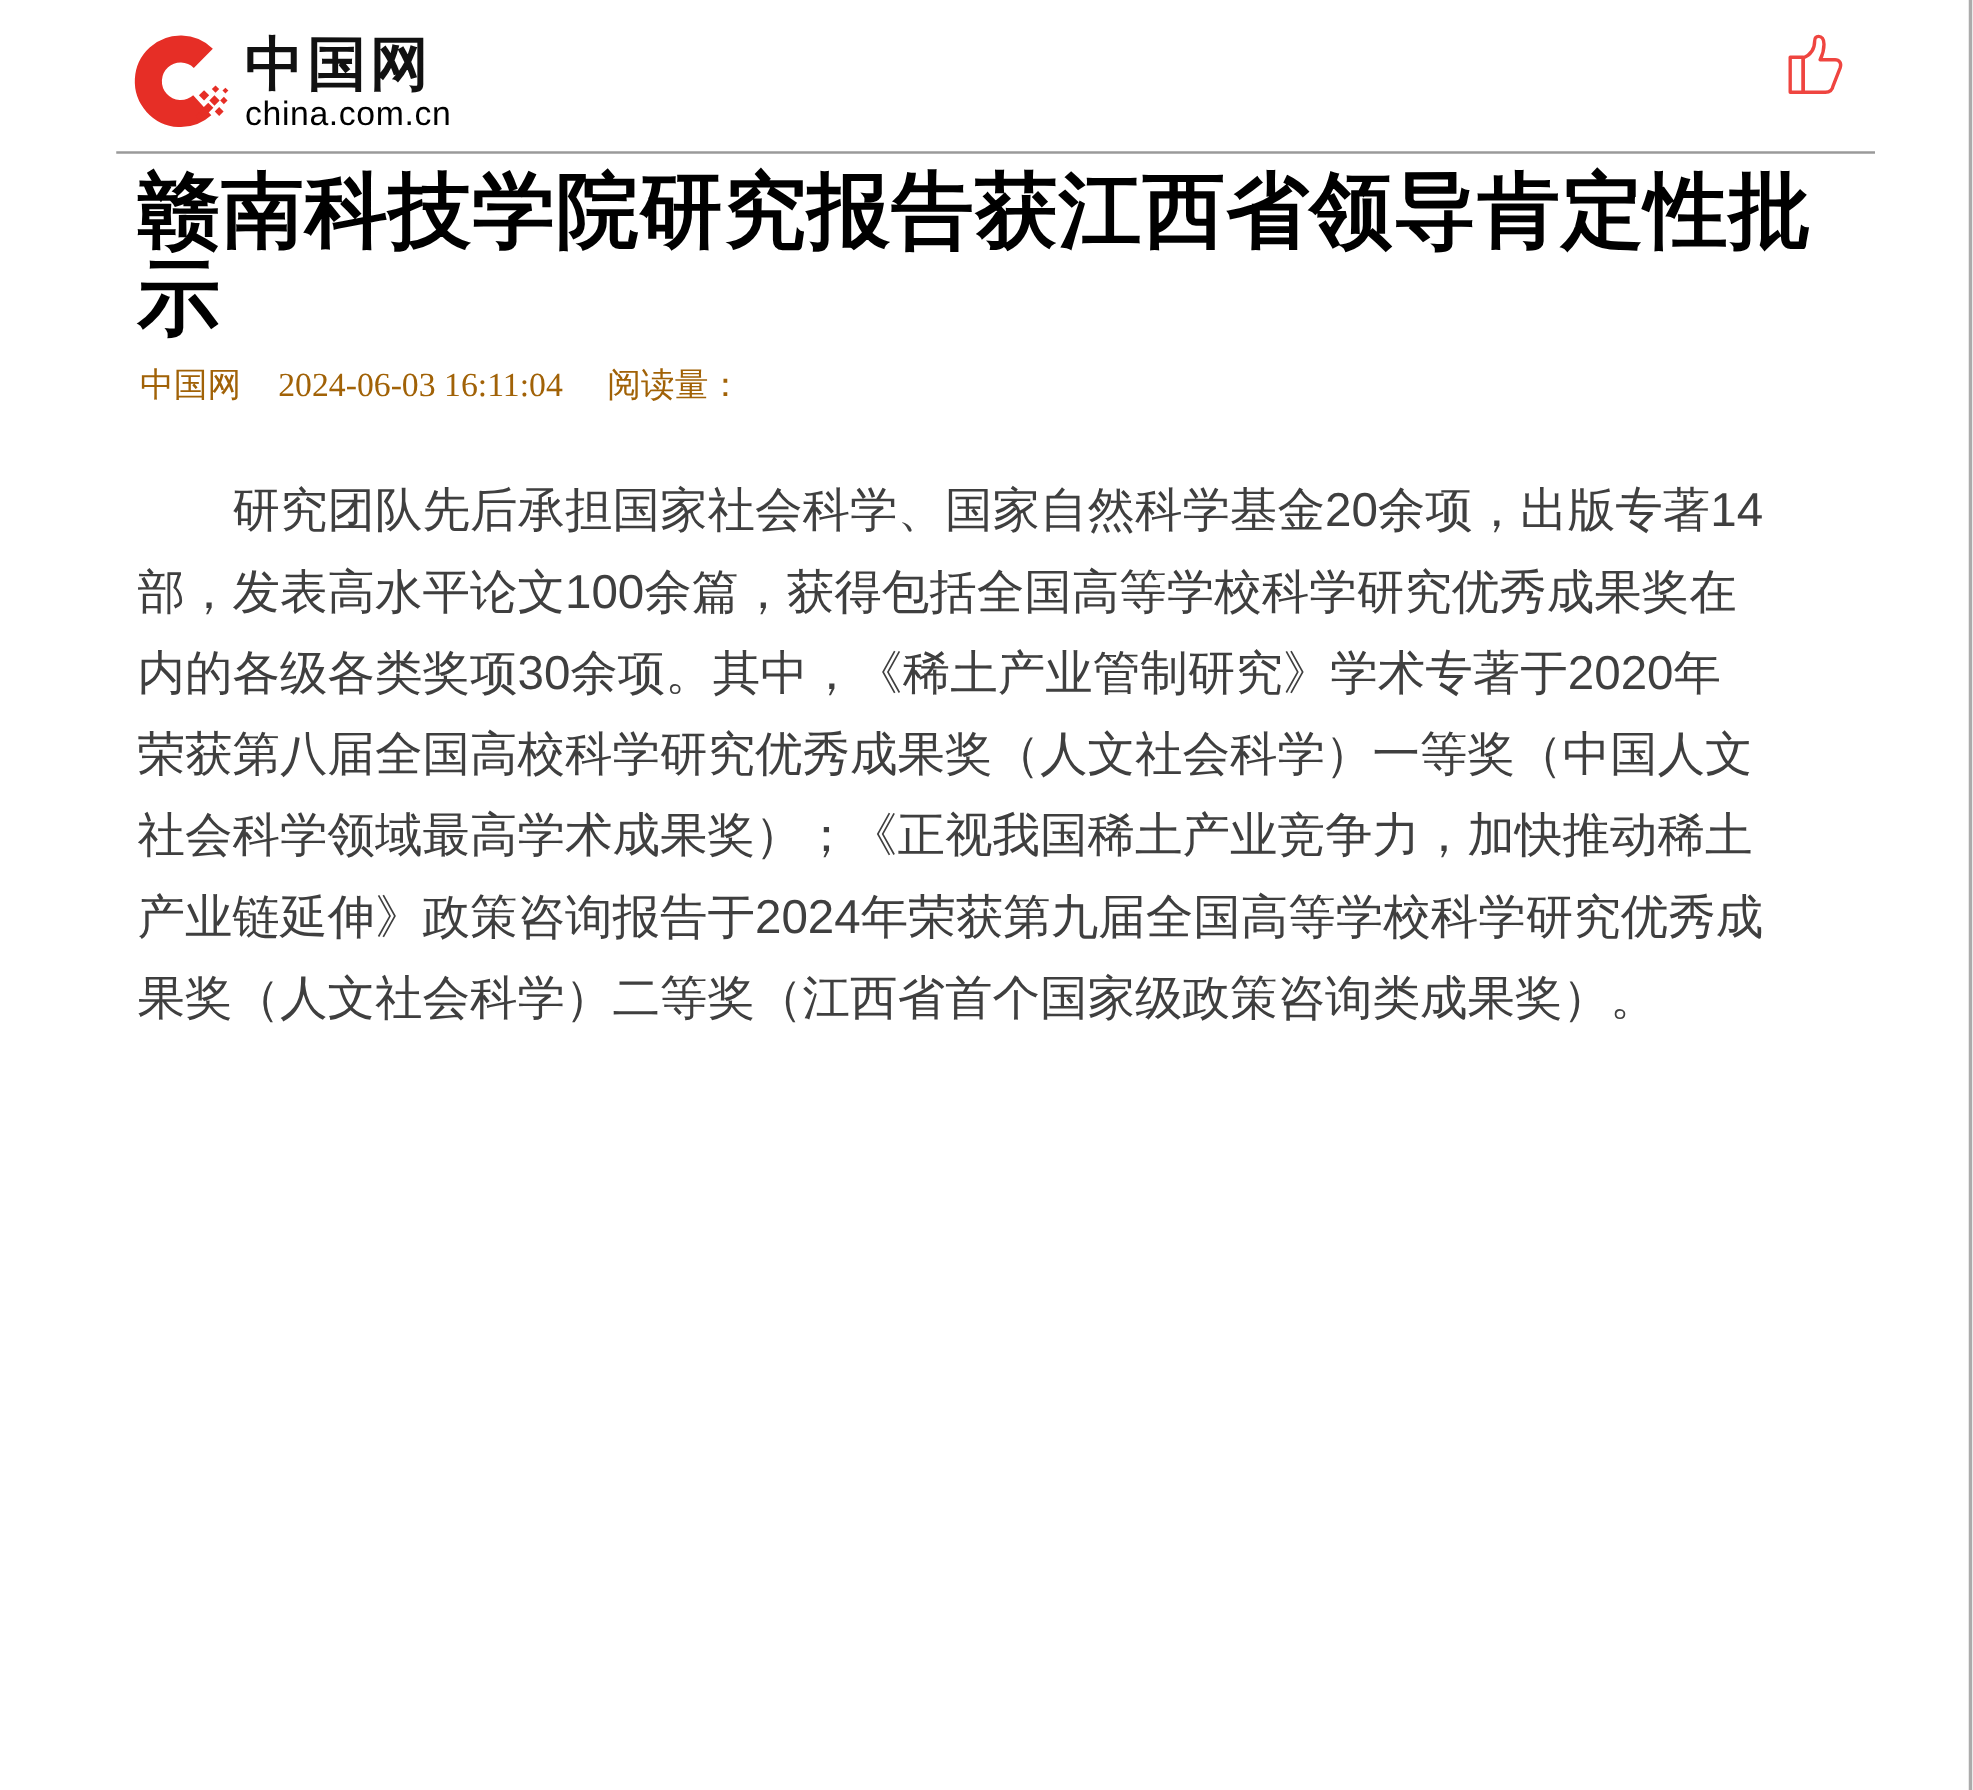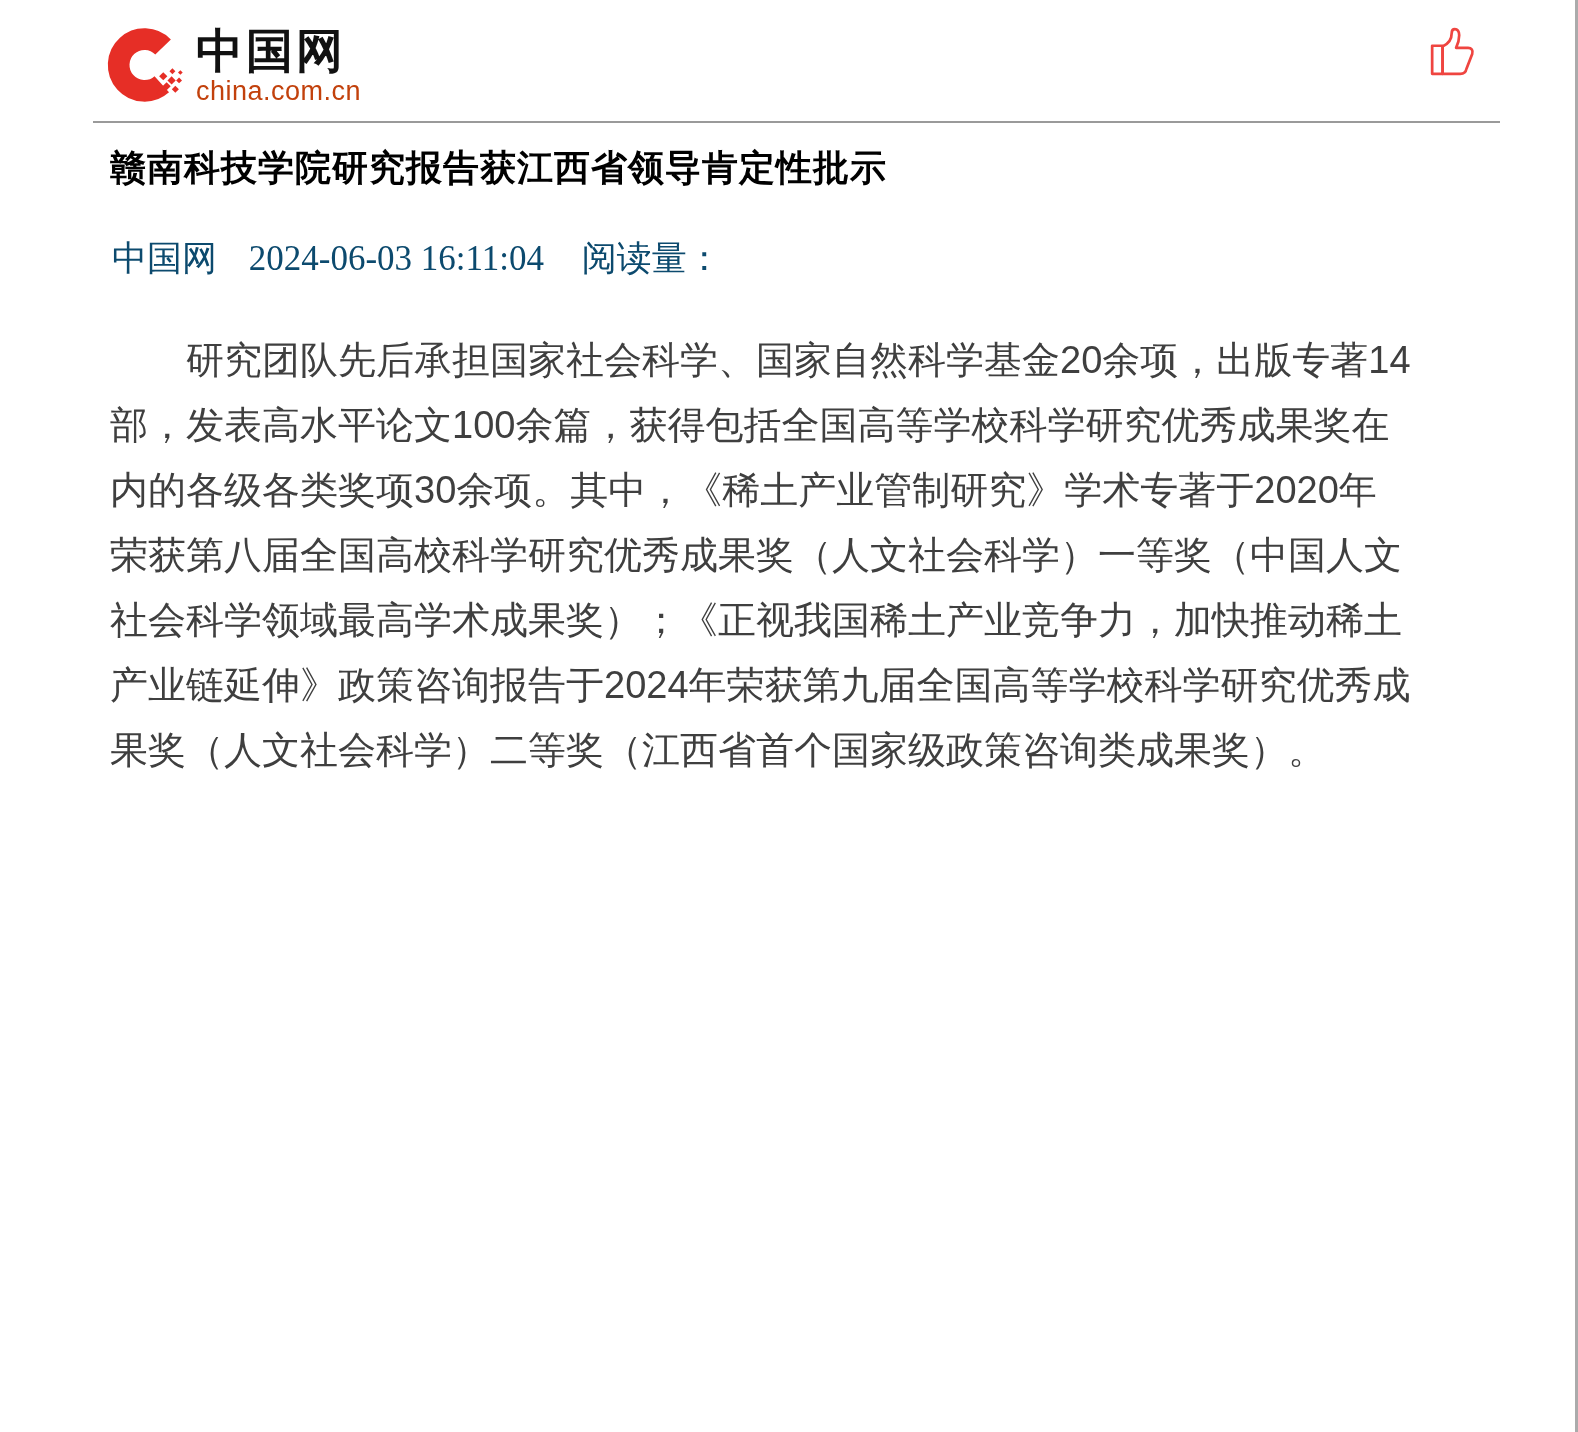--- a/index.html
+++ b/index.html
@@ -21,40 +21,40 @@
     background: #ababab;
   }
   .header { position: absolute; left: 0; top: 0; width: 1578px; height: 112px; background: #ffffff; }
   .logo { position: absolute; left: 105px; top: 25px; width: 84px; height: 80px; cursor: pointer; }
   .brand-text { position: absolute; left: 196px; top: 26px; }
   .brand-cn {
     font-size: 47px; font-weight: bold; color: #111111;
     letter-spacing: 3px; line-height: 50px;
   }
   .brand-domain {
-    font-size: 27px; color: #c2410c; letter-spacing: 0.5px;
+    font-size: 27px; color: #000000; letter-spacing: 0.5px;
     line-height: 28px; margin-top: 1px;
   }
   .like-btn {
     position: absolute; left: 1428px; top: 26px;
     width: 52px; height: 54px; cursor: pointer; background: transparent; border: none;
   }
   .article {
     position: absolute; left: 93px; top: 121px;
     width: 1407px;
     border-top: 2px solid #9a9a9a;
   }
   .article-title {
     margin: 10px 0 0 17px;
-    font-size: 36px; font-weight: bold; color: #000000;
+    font-size: 66px; font-weight: bold; color: #000000;
     letter-spacing: 1px; line-height: 70px;
   }
   .meta-row {
-    margin: 36px 0 0 19px;
-    font-size: 35px; color: #0c4a6e; line-height: 38px;
+    margin: 16px 0 0 19px;
+    font-size: 27px; color: #a16207; line-height: 38px;
   }
   .meta-row .meta-source { margin-right: 22px; }
   .meta-row .meta-date {
     font-family: "Liberation Serif", "DejaVu Serif", serif;
     margin-right: 28px;
   }
   .article-body {
     margin-top: 50px;
     padding: 0 45px 0 17px;
     font-size: 38px; color: #3f3f3f;

